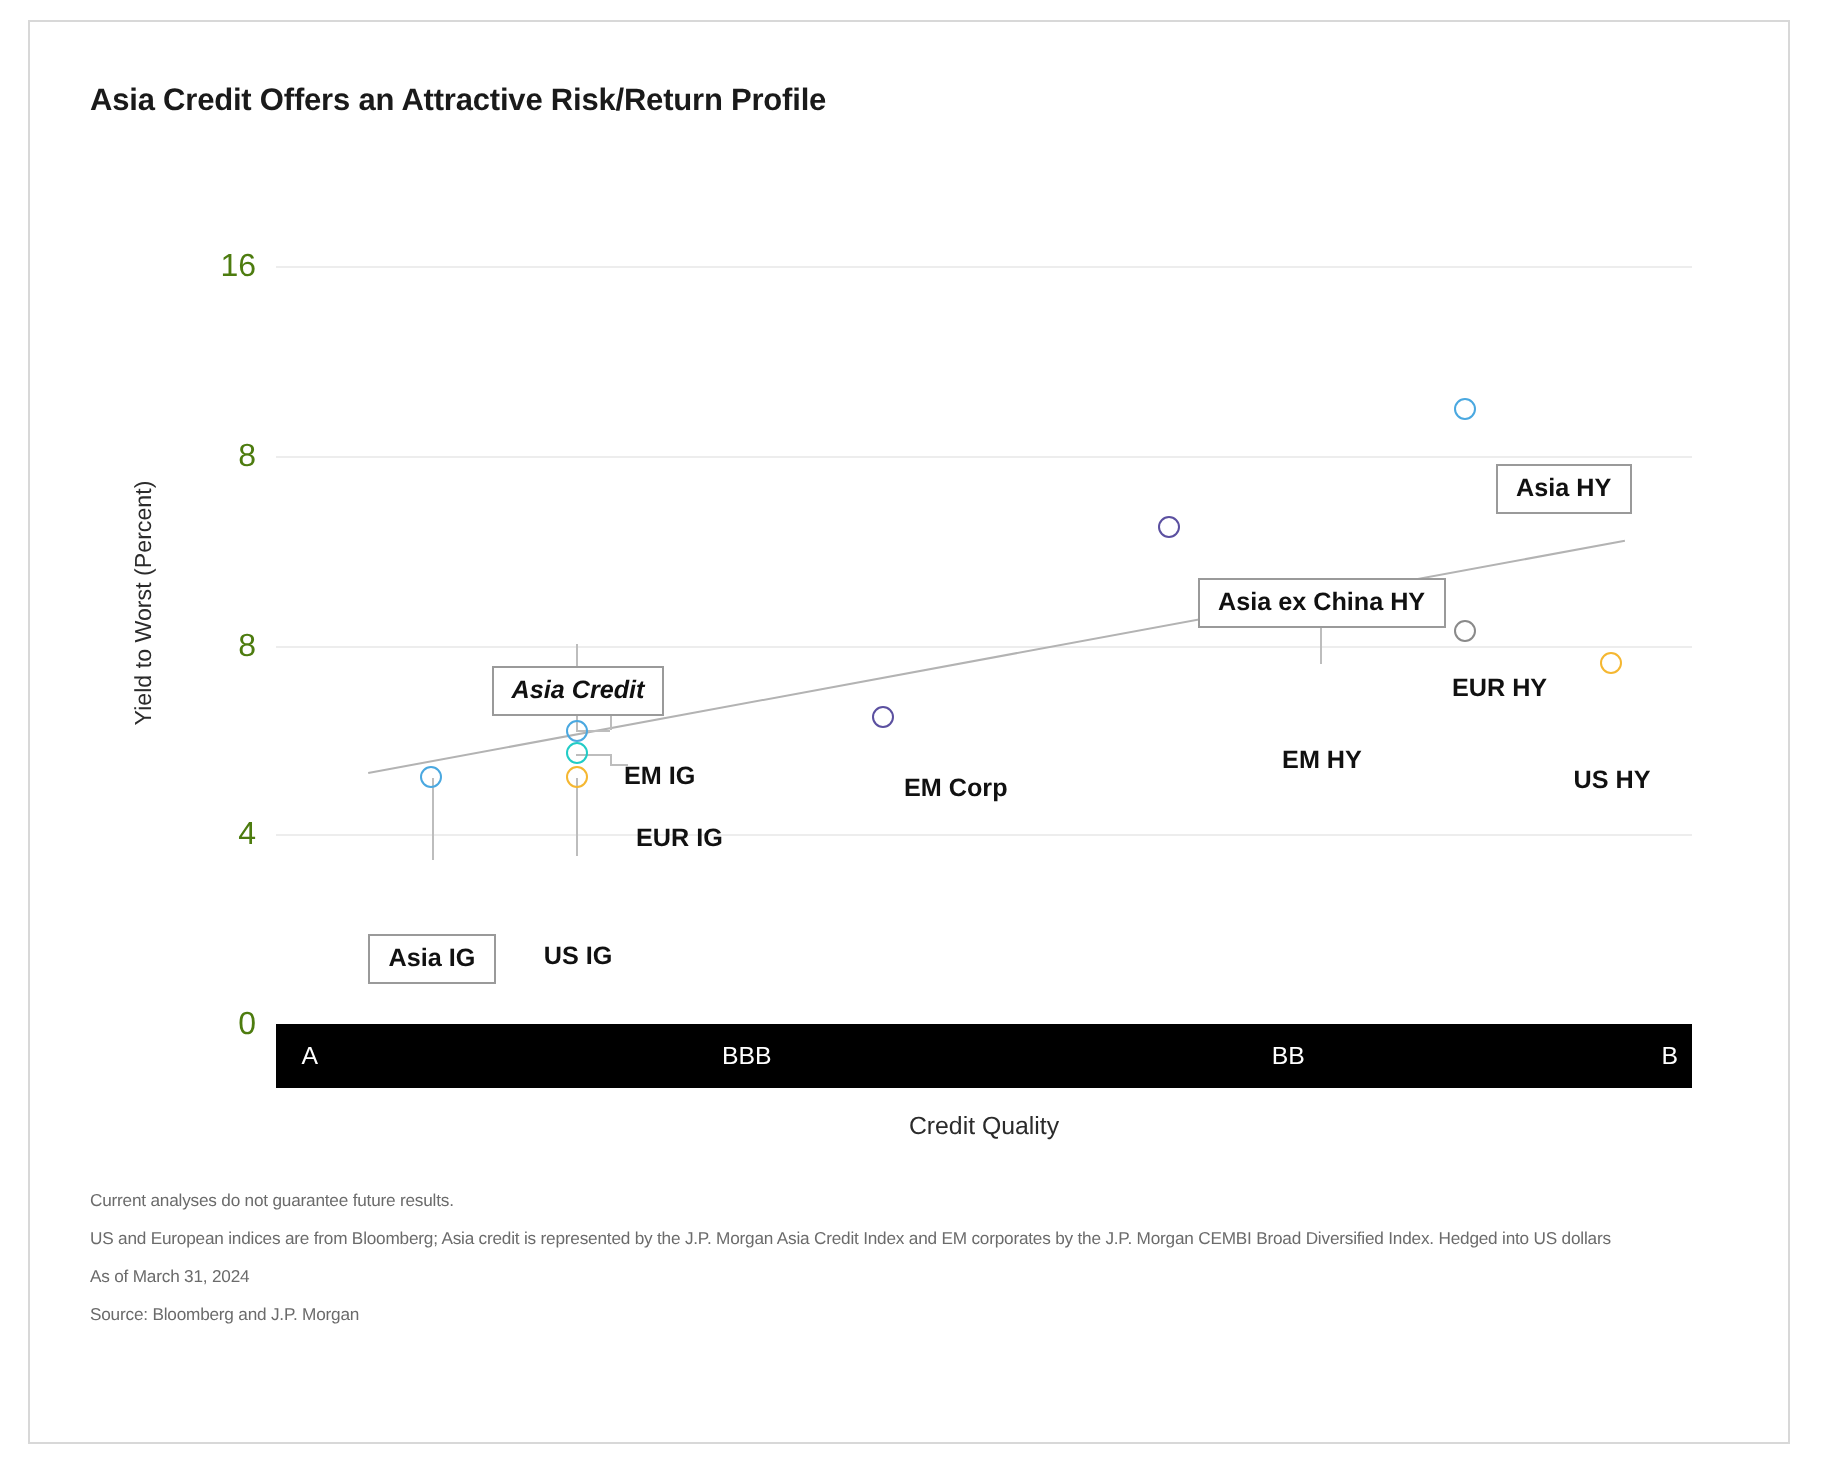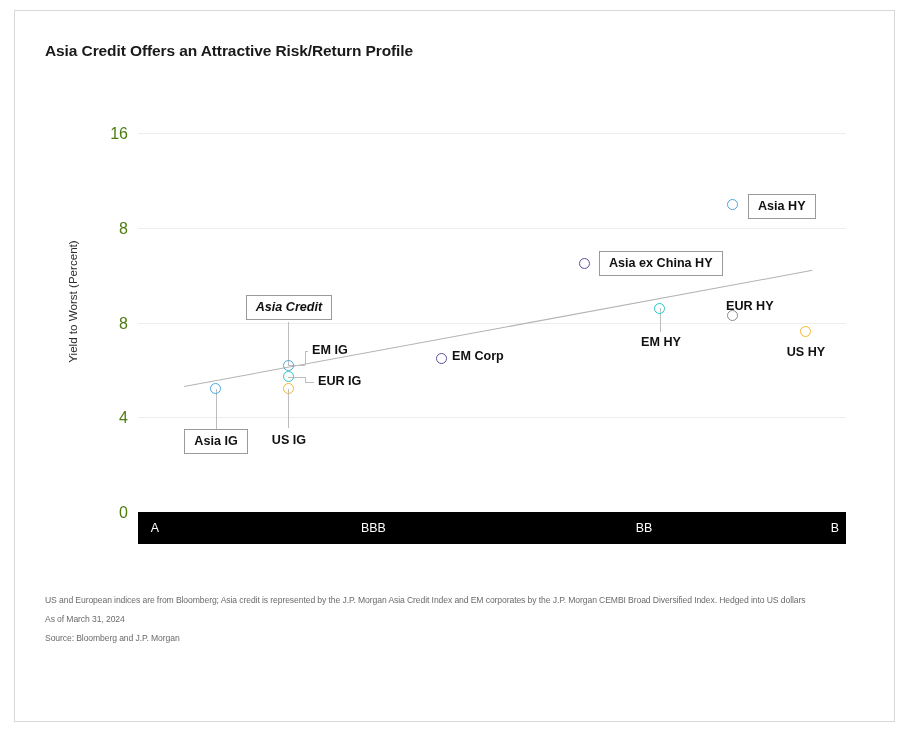--- a/index.html
+++ b/index.html
@@ -122,20 +122,21 @@
     position: absolute;
     background: #bdbdbd;
   }
   
   .lbl {
     position: absolute;
     font-size: 12.6px;
     font-weight: bold;
     color: #111111;
     white-space: nowrap;
+    margin-top: 38px;
   }
   .lbl.boxed {
     border: 1.4px solid #9a9a9a;
     background: #ffffff;
     padding: 4px 9px 5px 9px;
   }
   
   .trendline {
     position: absolute;
     height: 1px;
@@ -175,20 +176,21 @@
       <div class="y-tick" style="left: 82px; top: 314.5px;">8</div>
       <div class="gridline" style="top: 227.75px; background: rgb(237, 237, 237);"></div>
       <div class="y-tick" style="left: 82px; top: 219.75px;">8</div>
       <div class="gridline" style="top: 133px; background: rgb(237, 237, 237);"></div>
       <div class="y-tick" style="left: 82px; top: 125px;">16</div>
       <div class="x-band" style="background: rgb(0, 0, 0);"></div>
       <div class="x-band-label" style="left: 150.744px;">A</div>
       <div class="x-band-label" style="left: 361.02px;">BBB</div>
       <div class="x-band-label" style="left: 603.864px; padding-left: 32px;">BB</div>
       <div class="x-band-label" style="right: 72px;">B</div>
+      <div class="x-axis-title">Credit Quality</div>
       <div class="trendline" style="left: 184.02px; top: 386.456px; width: 638.632px; background: rgb(179, 179, 179); transform: rotate(-10.4715deg);"></div>
       <div class="leader" style="left: 215.88px; top: 388.825px; width: 1px; height: 41.175px;"></div>
       <div class="leader" style="left: 305px; top: 351px; width: 1px; height: 14.1375px;"></div>
       <div class="leader" style="left: 305px; top: 351px; width: 3px; height: 1px;"></div>
       <div class="leader" style="left: 288.096px; top: 365.137px; width: 16.904px; height: 1px;"></div>
       <div class="leader" style="left: 305px; top: 376.981px; width: 1px; height: 5.01875px;"></div>
       <div class="leader" style="left: 305px; top: 382px; width: 9px; height: 1px;"></div>
       <div class="leader" style="left: 288.096px; top: 376.981px; width: 16.904px; height: 1px;"></div>
       <div class="leader" style="left: 288.096px; top: 388.825px; width: 1px; height: 39.175px;"></div>
       <div class="leader" style="left: 288.096px; top: 322px; width: 1px; height: 43.1375px;"></div>
@@ -210,17 +212,18 @@
       <div class="lbl boxed" style="border-color: rgb(154, 154, 154); top: 295px; left: 245.75px; font-style: italic;">Asia Credit</div>
       <div class="lbl" style="top: 349px; left: 452px;">EM Corp</div>
       <div class="lbl boxed" style="border-color: rgb(154, 154, 154); top: 251px; left: 599px;">Asia ex China HY</div>
       <div class="lbl" style="top: 335px; left: 641.055px;">EM HY</div>
       <div class="lbl" style="top: 299px; left: 726px;">EUR HY</div>
       <div class="lbl boxed" style="border-color: rgb(154, 154, 154); top: 194px; left: 748px;">Asia HY</div>
       <div class="lbl" style="top: 345px; left: 786.75px;">US HY</div>
     </div>
 
   <div class="footnotes">
+      <div class="footnote">Current analyses do not guarantee future results.</div>
       <div class="footnote">US and European indices are from Bloomberg; Asia credit is represented by the J.P. Morgan Asia Credit Index and EM corporates by the J.P. Morgan CEMBI Broad Diversified Index. Hedged into US dollars</div>
       <div class="footnote">As of March 31, 2024</div>
       <div class="footnote">Source: Bloomberg and J.P. Morgan</div>
     </div>
 </div>
 
 </body></html>

